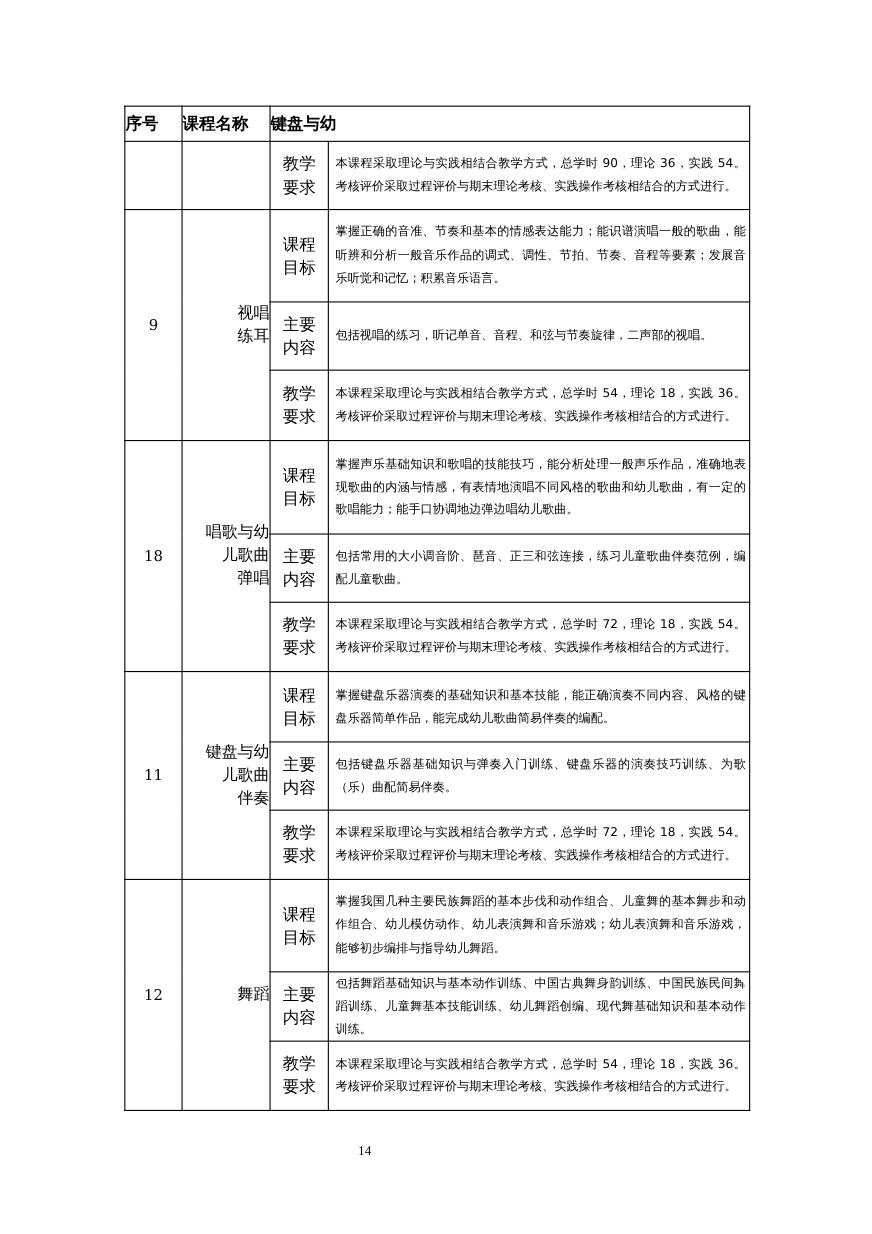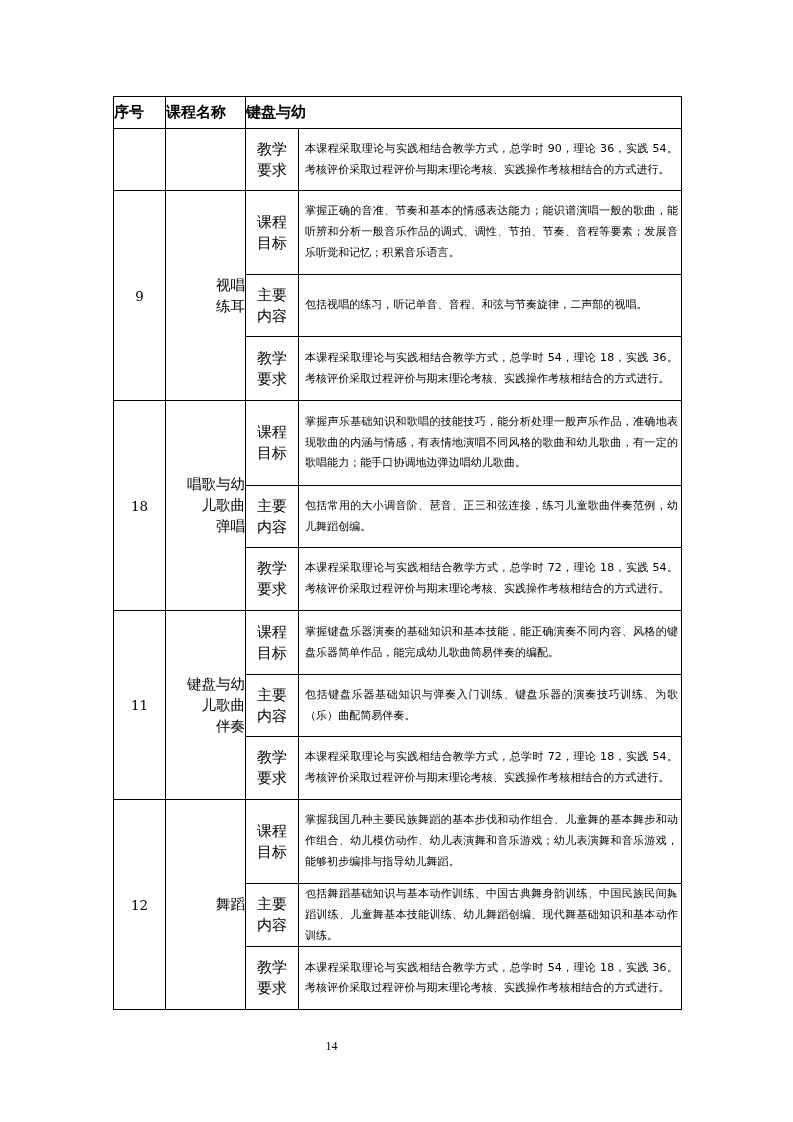--- a/index.html
+++ b/index.html
@@ -147,21 +147,21 @@
         <span>课程</span>
         <span>目标</span>
       </td>
       <td class="cell-content">掌握声乐基础知识和歌唱的技能技巧，能分析处理一般声乐作品，准确地表现歌曲的内涵与情感，有表情地演唱不同风格的歌曲和幼儿歌曲，有一定的歌唱能力；能手口协调地边弹边唱幼儿歌曲。</td>
     </tr>
     <tr style="height:62px">
       <td class="cell-label">
         <span>主要</span>
         <span>内容</span>
       </td>
-      <td class="cell-content">包括常用的大小调音阶、琶音、正三和弦连接，练习儿童歌曲伴奏范例，幼儿舞蹈创编。</td>
+      <td class="cell-content">包括常用的大小调音阶、琶音、正三和弦连接，练习儿童歌曲伴奏范例，编配儿童歌曲。</td>
     </tr>
     <tr style="height:63px">
       <td class="cell-label">
         <span>教学</span>
         <span>要求</span>
       </td>
       <td class="cell-content">本课程采取理论与实践相结合教学方式，总学时 72，理论 18，实践 54。考核评价采取过程评价与期末理论考核、实践操作考核相结合的方式进行。</td>
     </tr>
 
     <tr style="height:64px">

